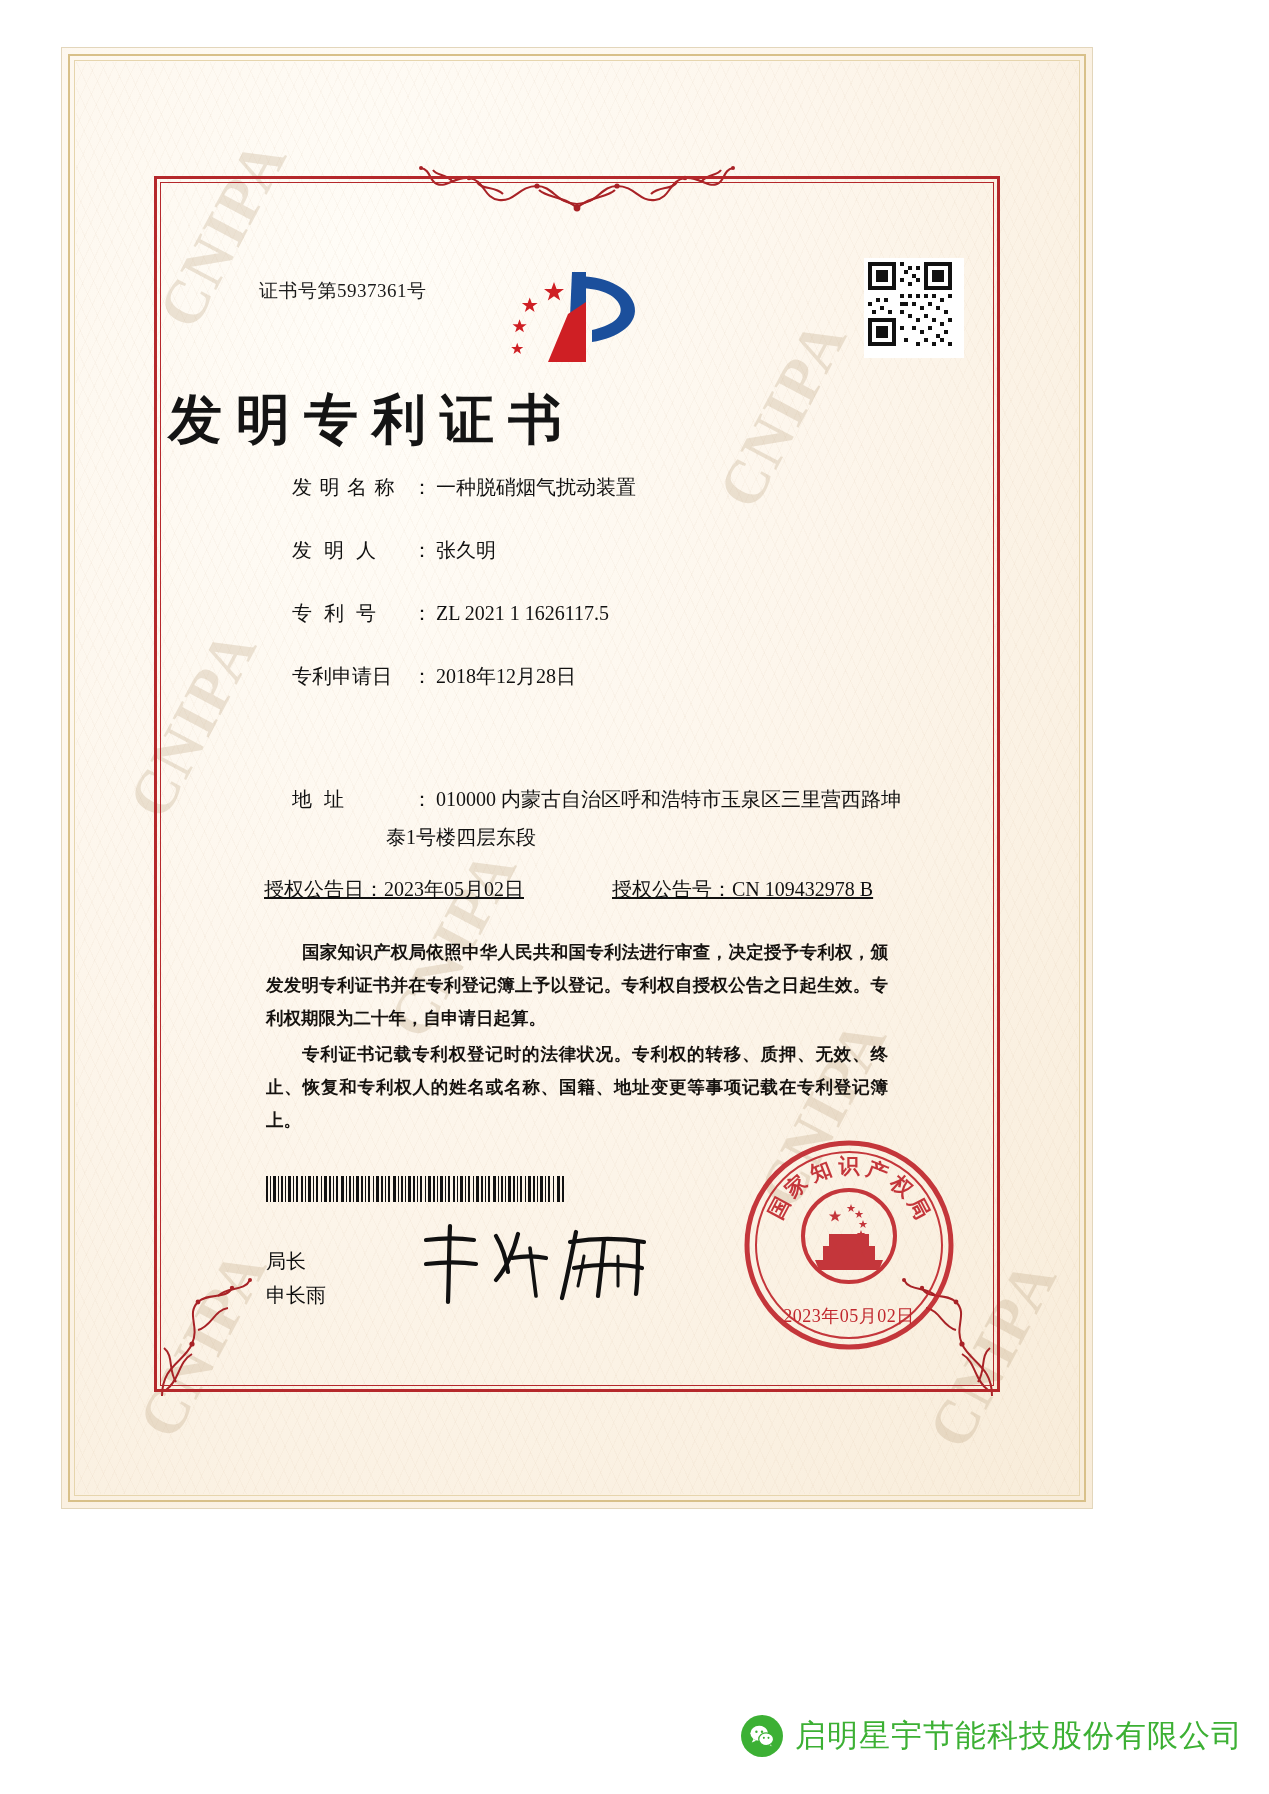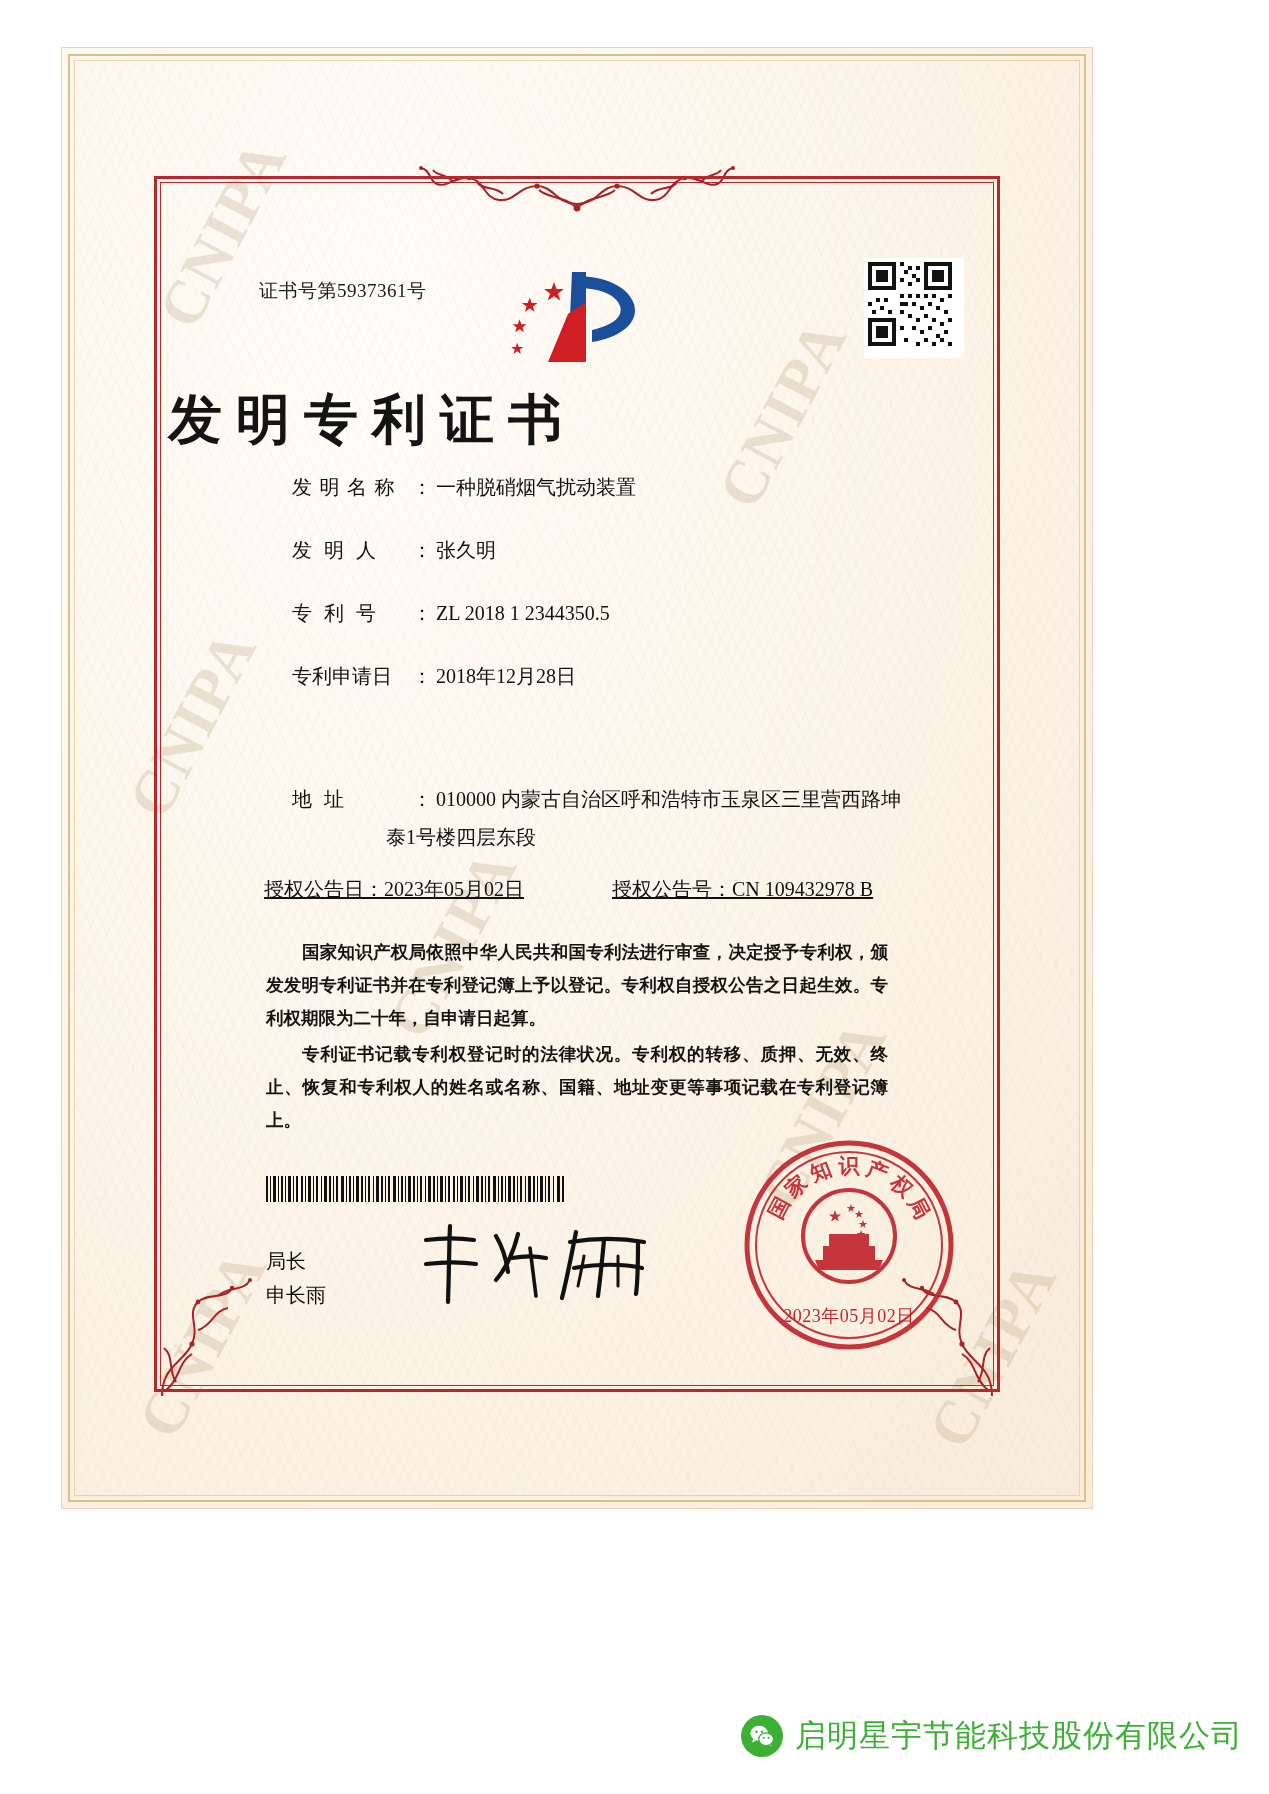--- a/index.html
+++ b/index.html
@@ -486,21 +486,21 @@
 
       <div class="field" style="top:298px;">
         <span class="lbl sp4">发明名称</span><span class="colon">：</span><span class="val">一种脱硝烟气扰动装置</span>
       </div>
 
       <div class="field" style="top:361px;">
         <span class="lbl sp5">发明人</span><span class="colon">：</span><span class="val">张久明</span>
       </div>
 
       <div class="field" style="top:424px;">
-        <span class="lbl sp5">专利号</span><span class="colon">：</span><span class="val">ZL 2018 1 2344350.5</span>
+        <span class="lbl sp5">专利号</span><span class="colon">：</span><span class="val">ZL 2021 1 1626117.5</span>
       </div>
 
       <div class="field" style="top:487px;">
         <span class="lbl sp0">专利申请日</span><span class="colon">：</span><span class="val">2018年12月28日</span>
       </div>
 
 
       <div class="field" style="top:610px;">
         <span class="lbl sp5">地址</span><span class="colon">：</span><span class="val">010000 内蒙古自治区呼和浩特市玉泉区三里营西路坤</span>
       </div>

